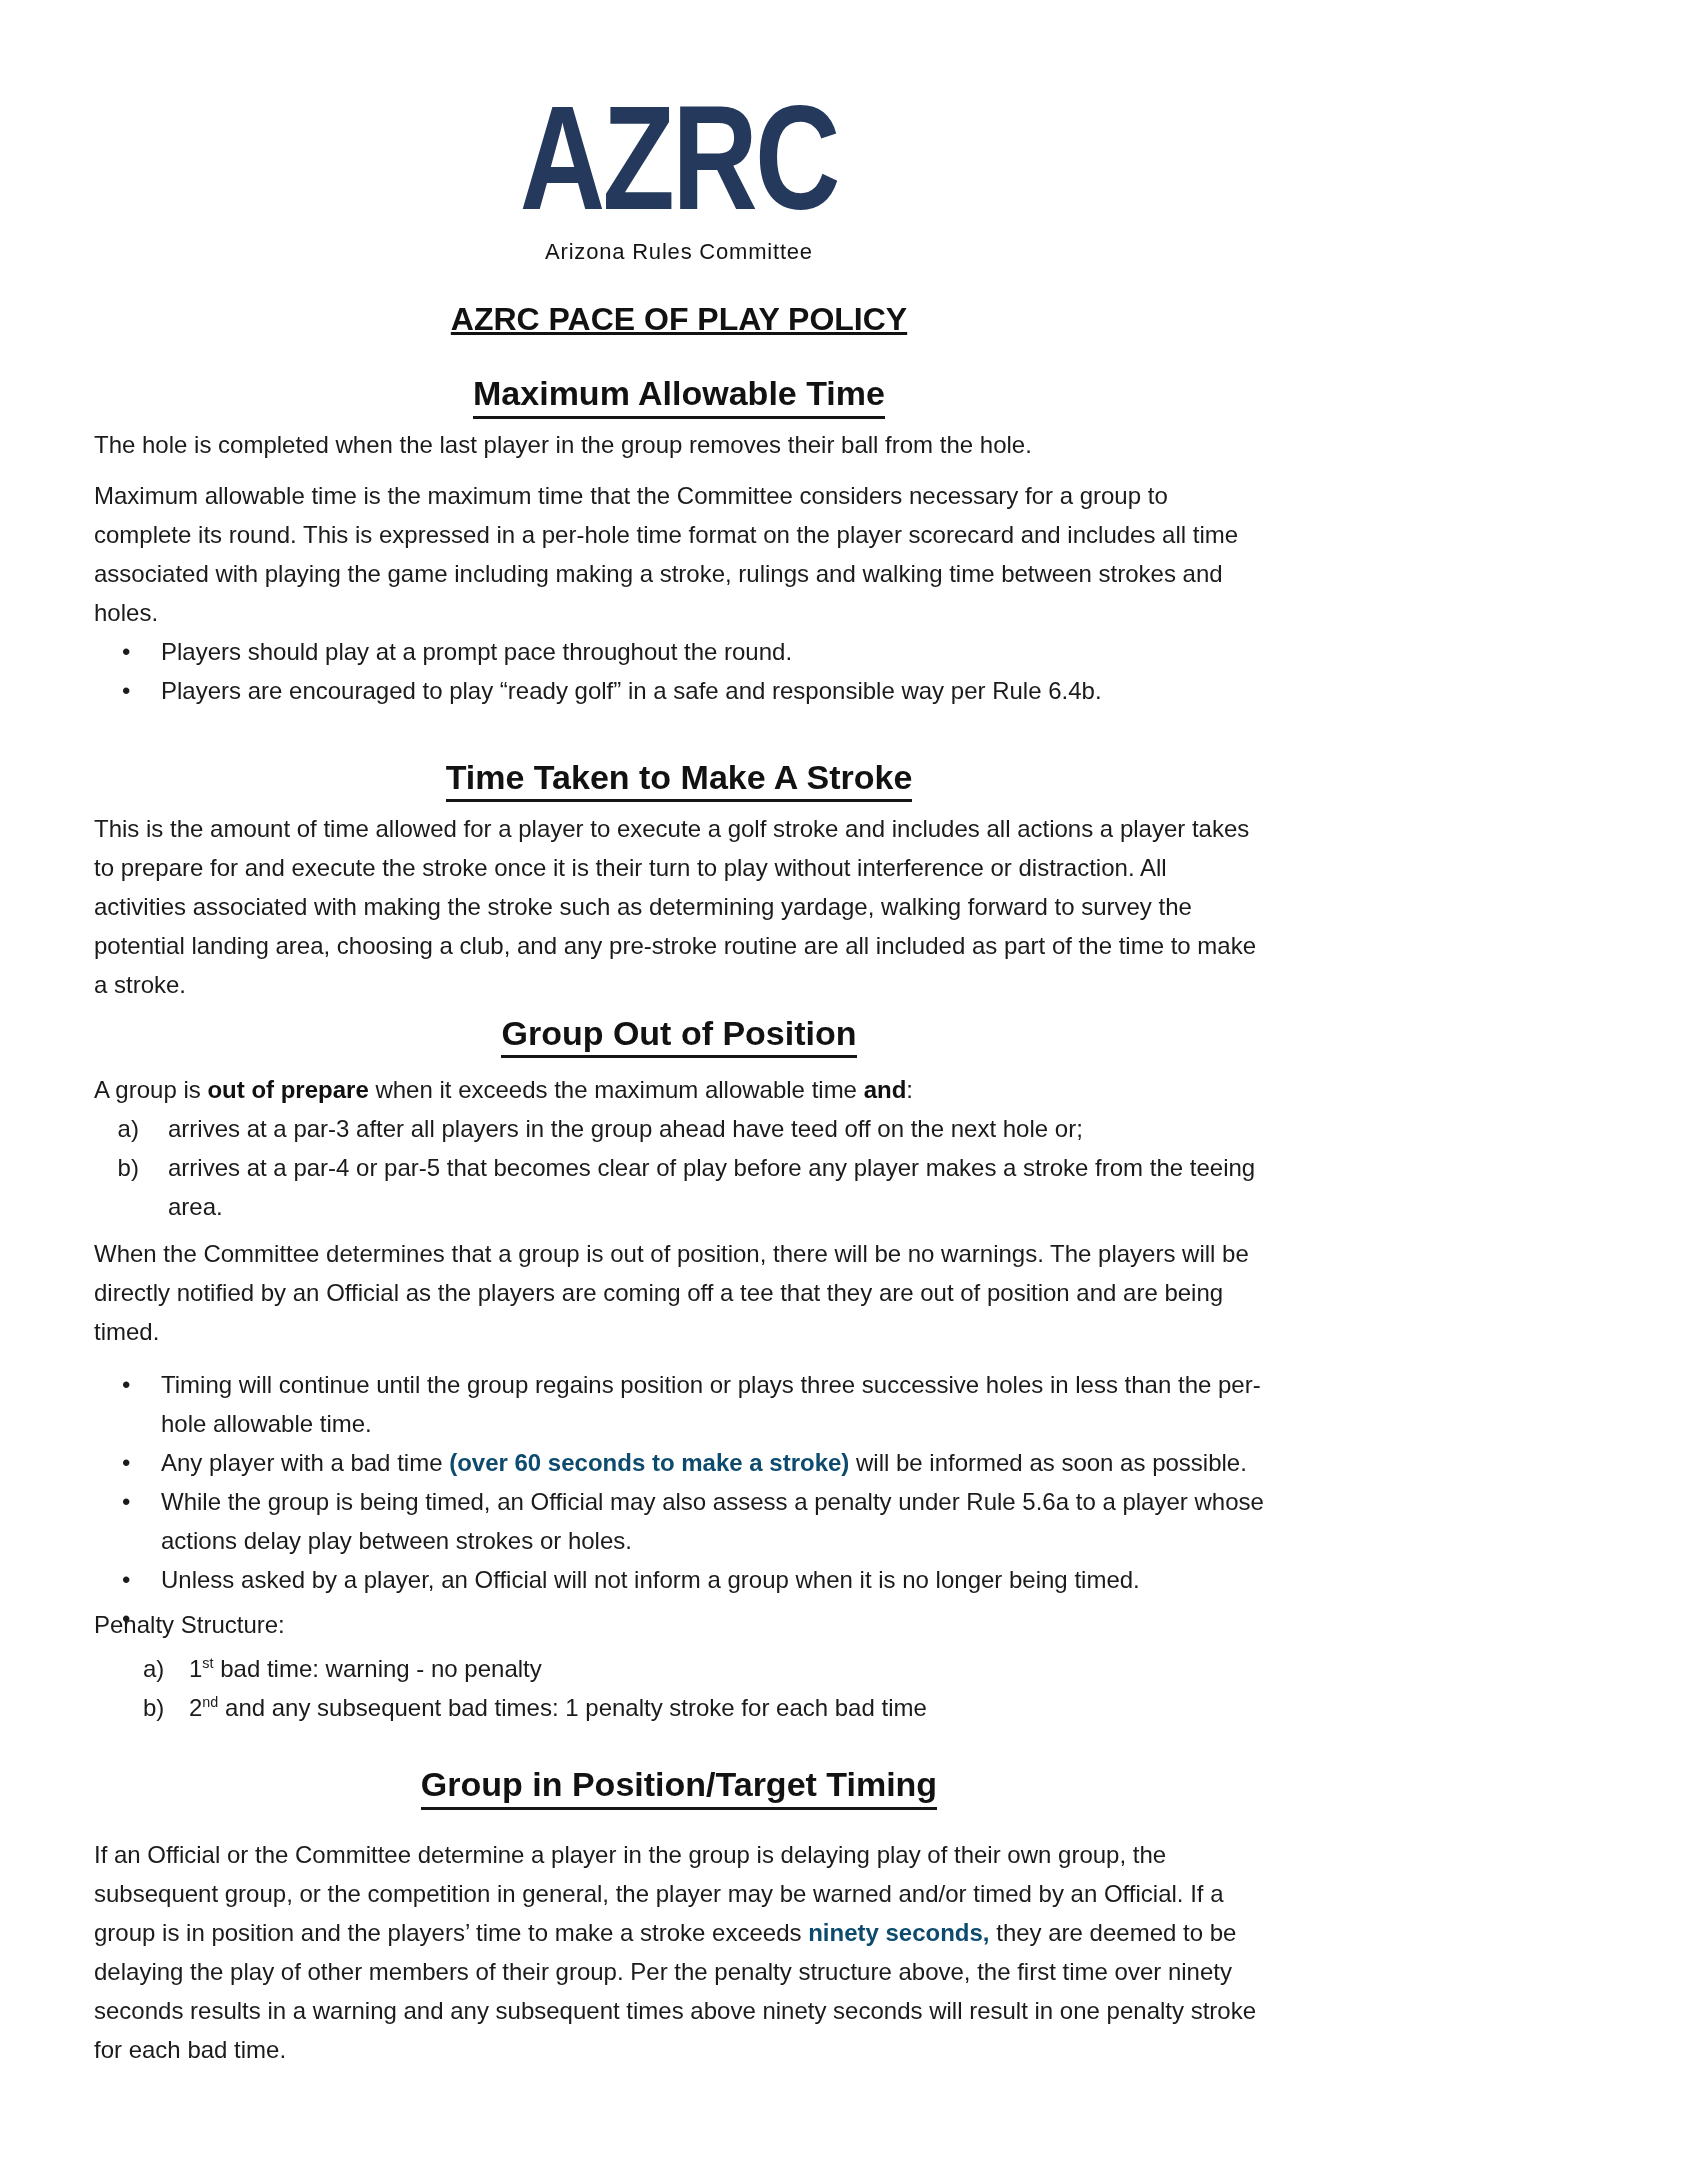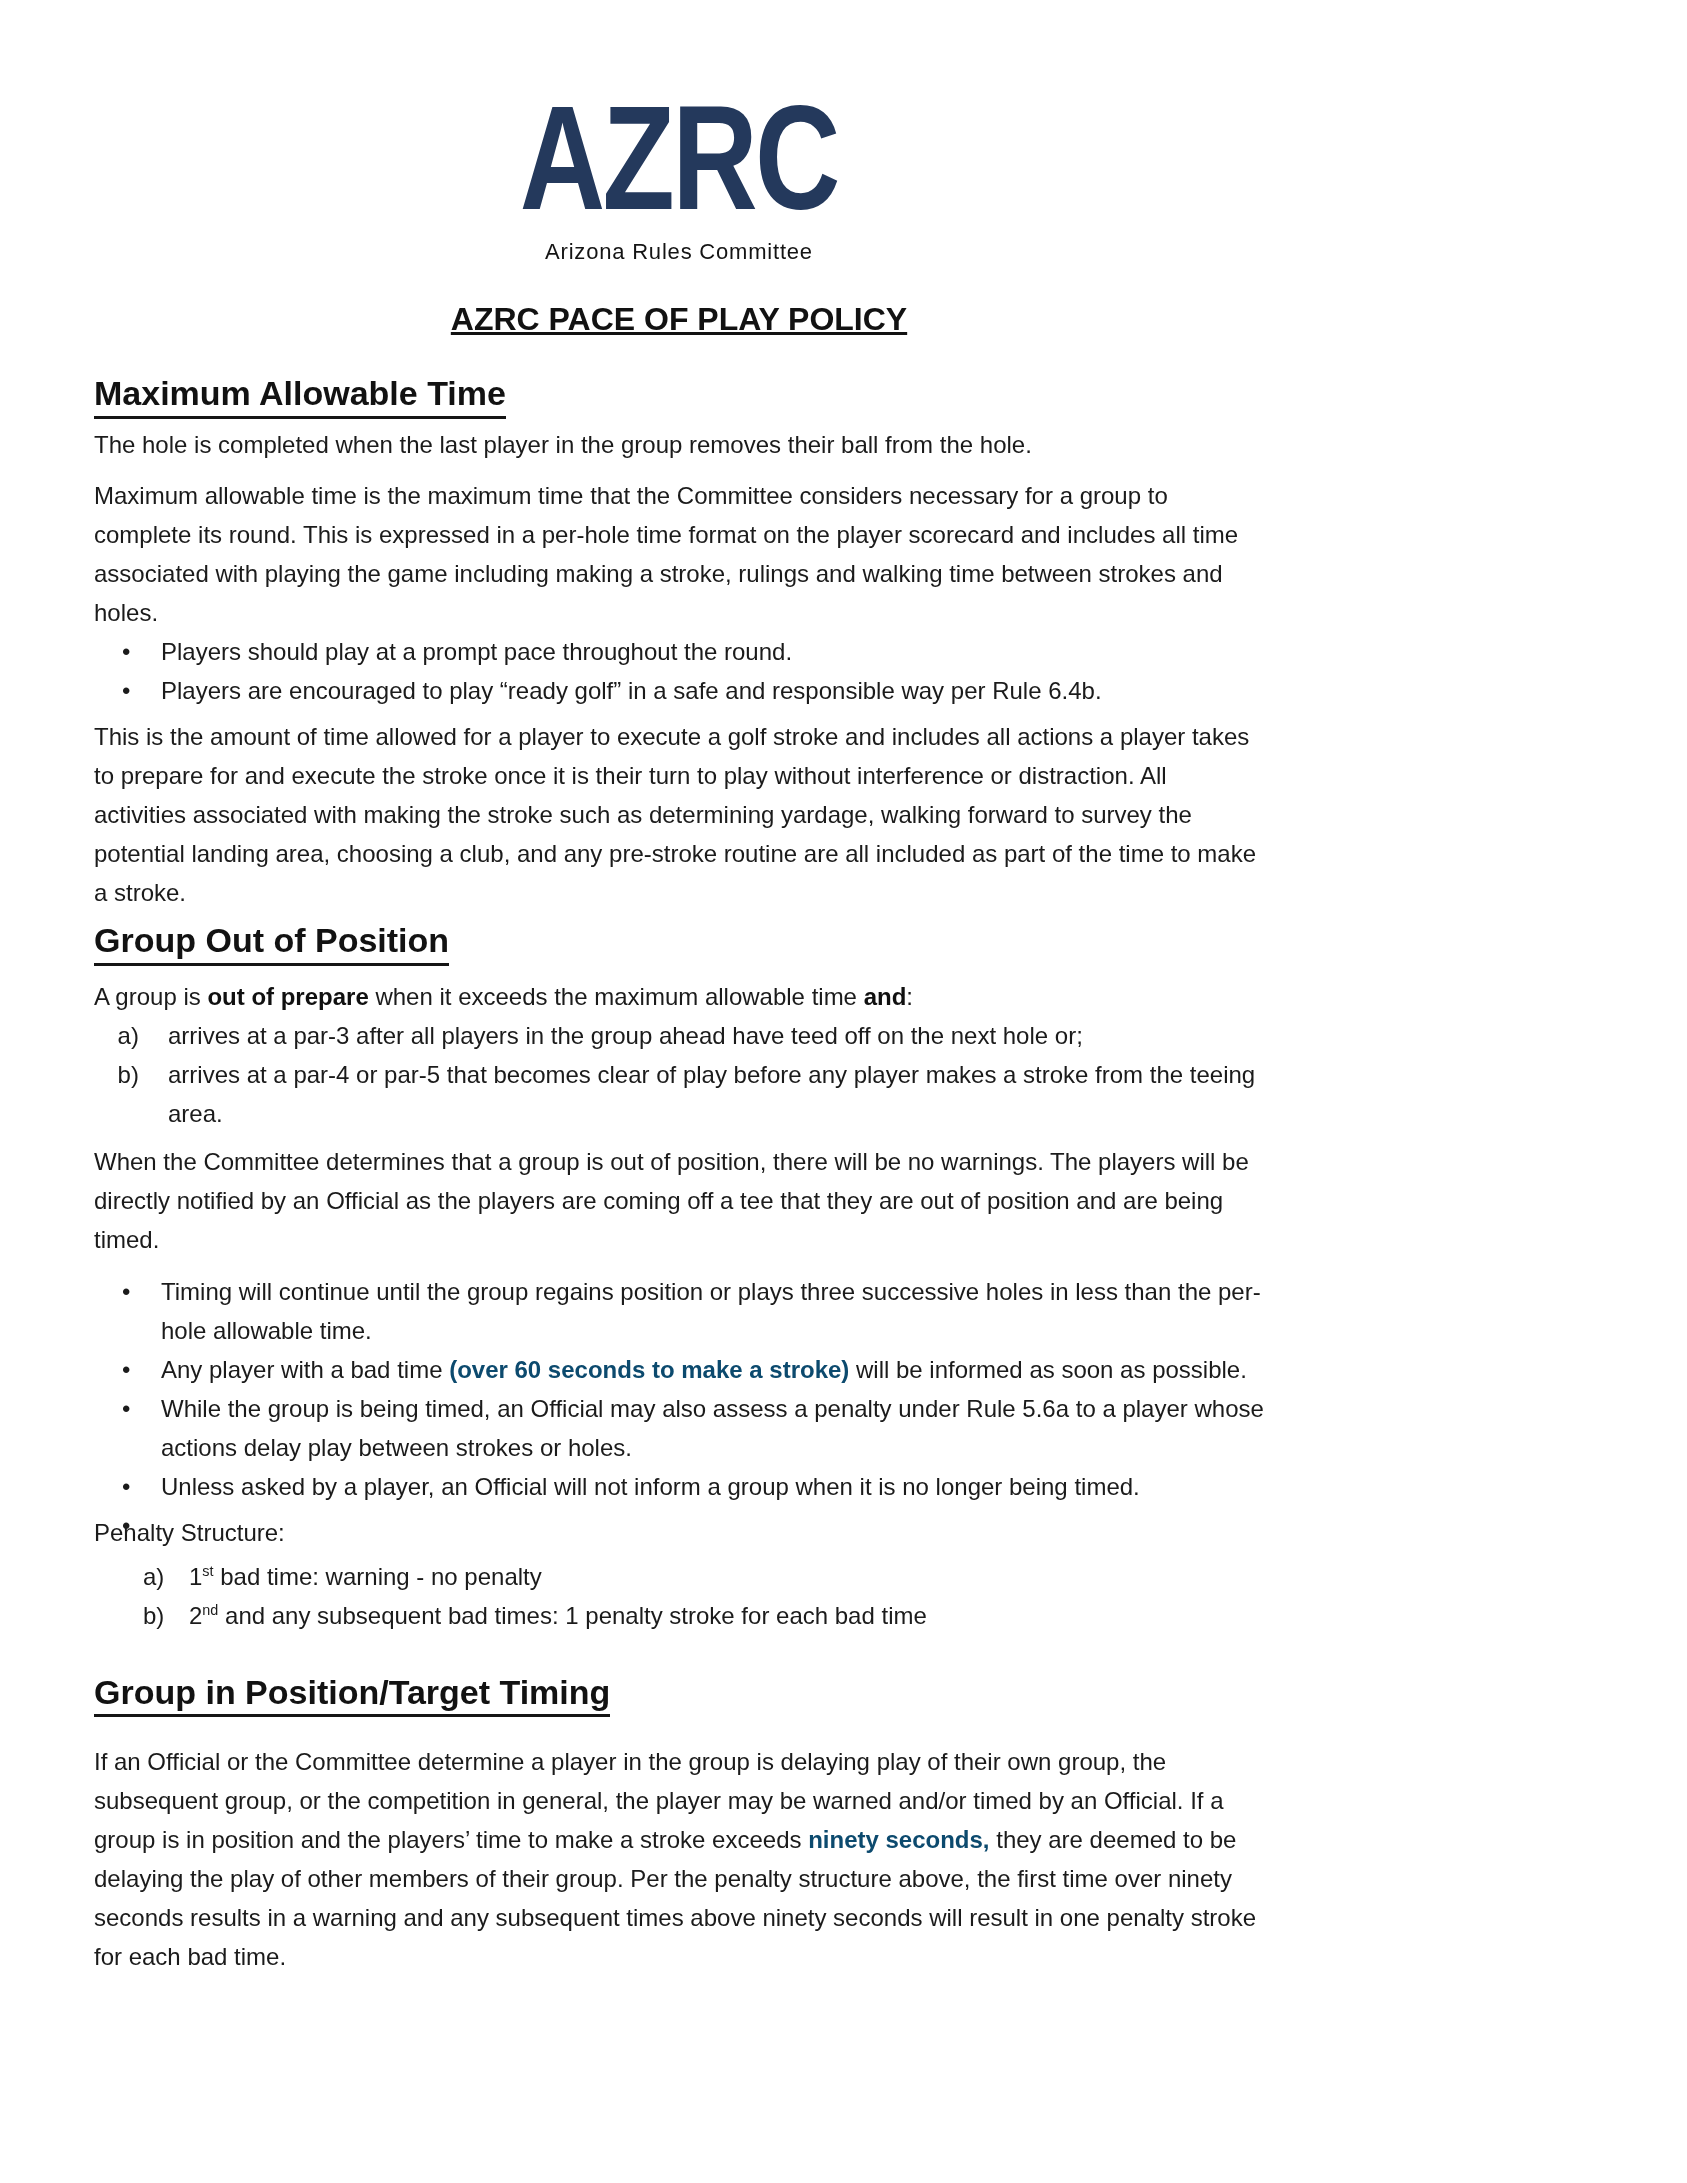--- a/index.html
+++ b/index.html
@@ -40,21 +40,21 @@
     margin: 34px 0 0 0;
     text-align: center;
     font-size: 32px;
     line-height: 37px;
     font-weight: bold;
     color: #121212;
     text-decoration: underline;
   }
   .sec-h {
     margin: 0;
-    text-align: left;
+    text-align: center;
     font-size: 34px;
     line-height: 40px;
     font-weight: bold;
     color: #121212;
   }
   .sec-h .ul {
     display: inline-block;
     border-bottom: 3.4px solid #151515;
     padding-bottom: 2.5px;
   }
@@ -109,20 +109,21 @@
     <h2 class="sec-h mt42"><span class="ul">Maximum Allowable Time</span></h2>
     <p class="body mt8">The hole is completed when the last player in the group removes their ball from the hole.</p>
     <p class="body mt14">Maximum allowable time is the maximum time that the Committee considers necessary for a group to complete its round. This is expressed in a per-hole time format on the player scorecard and includes all time associated with playing the game including making a stroke, rulings and walking time between strokes and holes.</p>
     <ul class="blist">
       <li><span class="mk">•</span><span>Players should play at a prompt pace throughout the round.</span></li>
       <li><span class="mk">•</span><span>Players are encouraged to play “ready golf” in a safe and responsible way per Rule 6.4b.</span></li>
     </ul>
   </section>
 
   <section>
+    <h2 class="sec-h mt56"><span class="ul">Time Taken to Make A Stroke</span></h2>
     <p class="body mt8">This is the amount of time allowed for a player to execute a golf stroke and includes all actions a player takes to prepare for and execute the stroke once it is their turn to play without interference or distraction. All activities associated with making the stroke such as determining yardage, walking forward to survey the potential landing area, choosing a club, and any pre-stroke routine are all included as part of the time to make a stroke.</p>
   </section>
 
   <section>
     <h2 class="sec-h mt10"><span class="ul">Group Out of Position</span></h2>
 
     <p class="body mt14"><span>A group is </span><b>out of prepare</b><span> when it exceeds the maximum allowable time </span><b>and</b><span>:</span></p>
 
     <ol class="letterlist">
       <li><span class="mk">a)</span><span>arrives at a par-3 after all players in the group ahead have teed off on the next hole or;</span></li>

